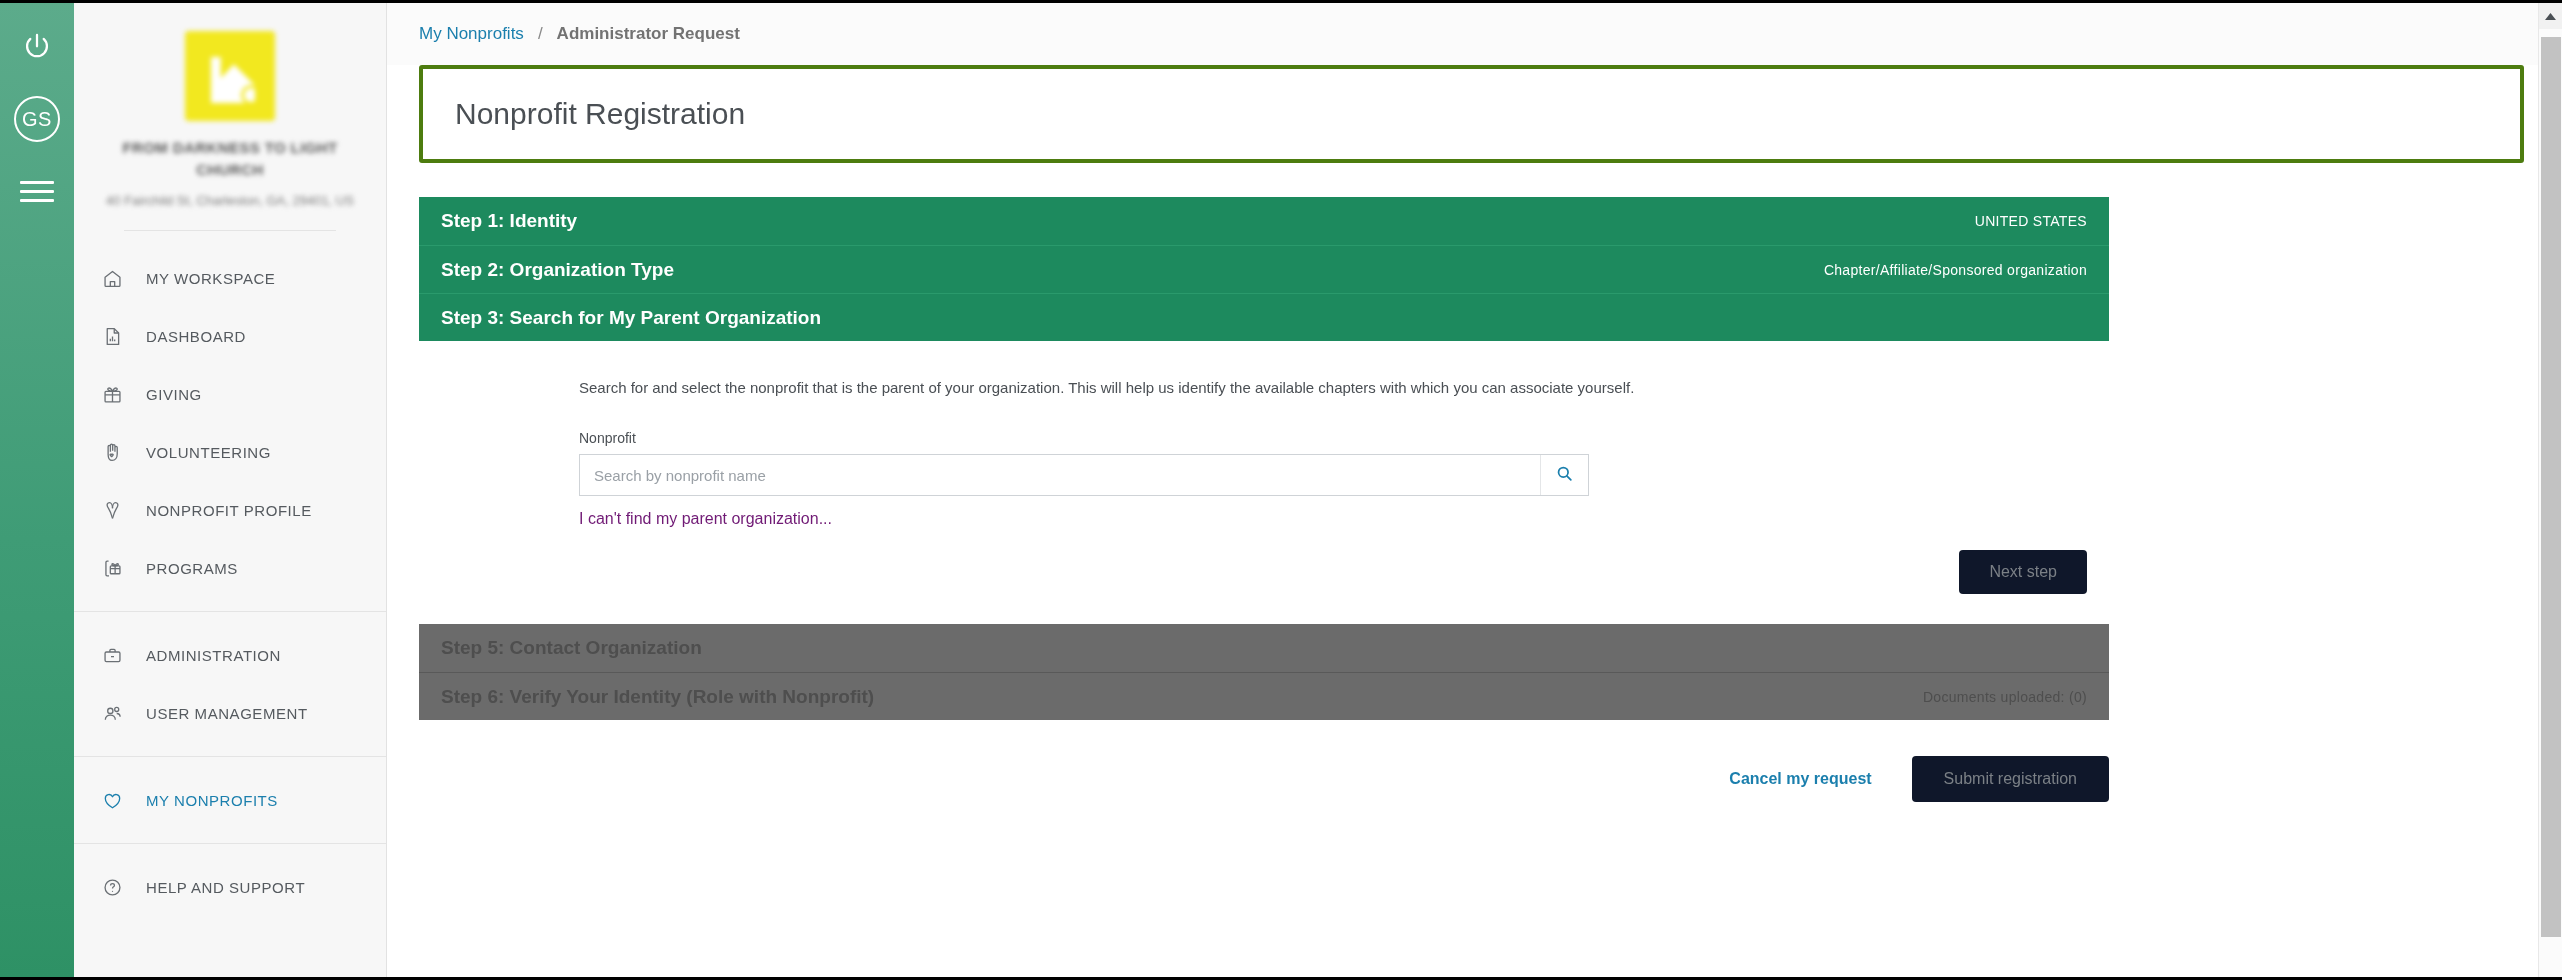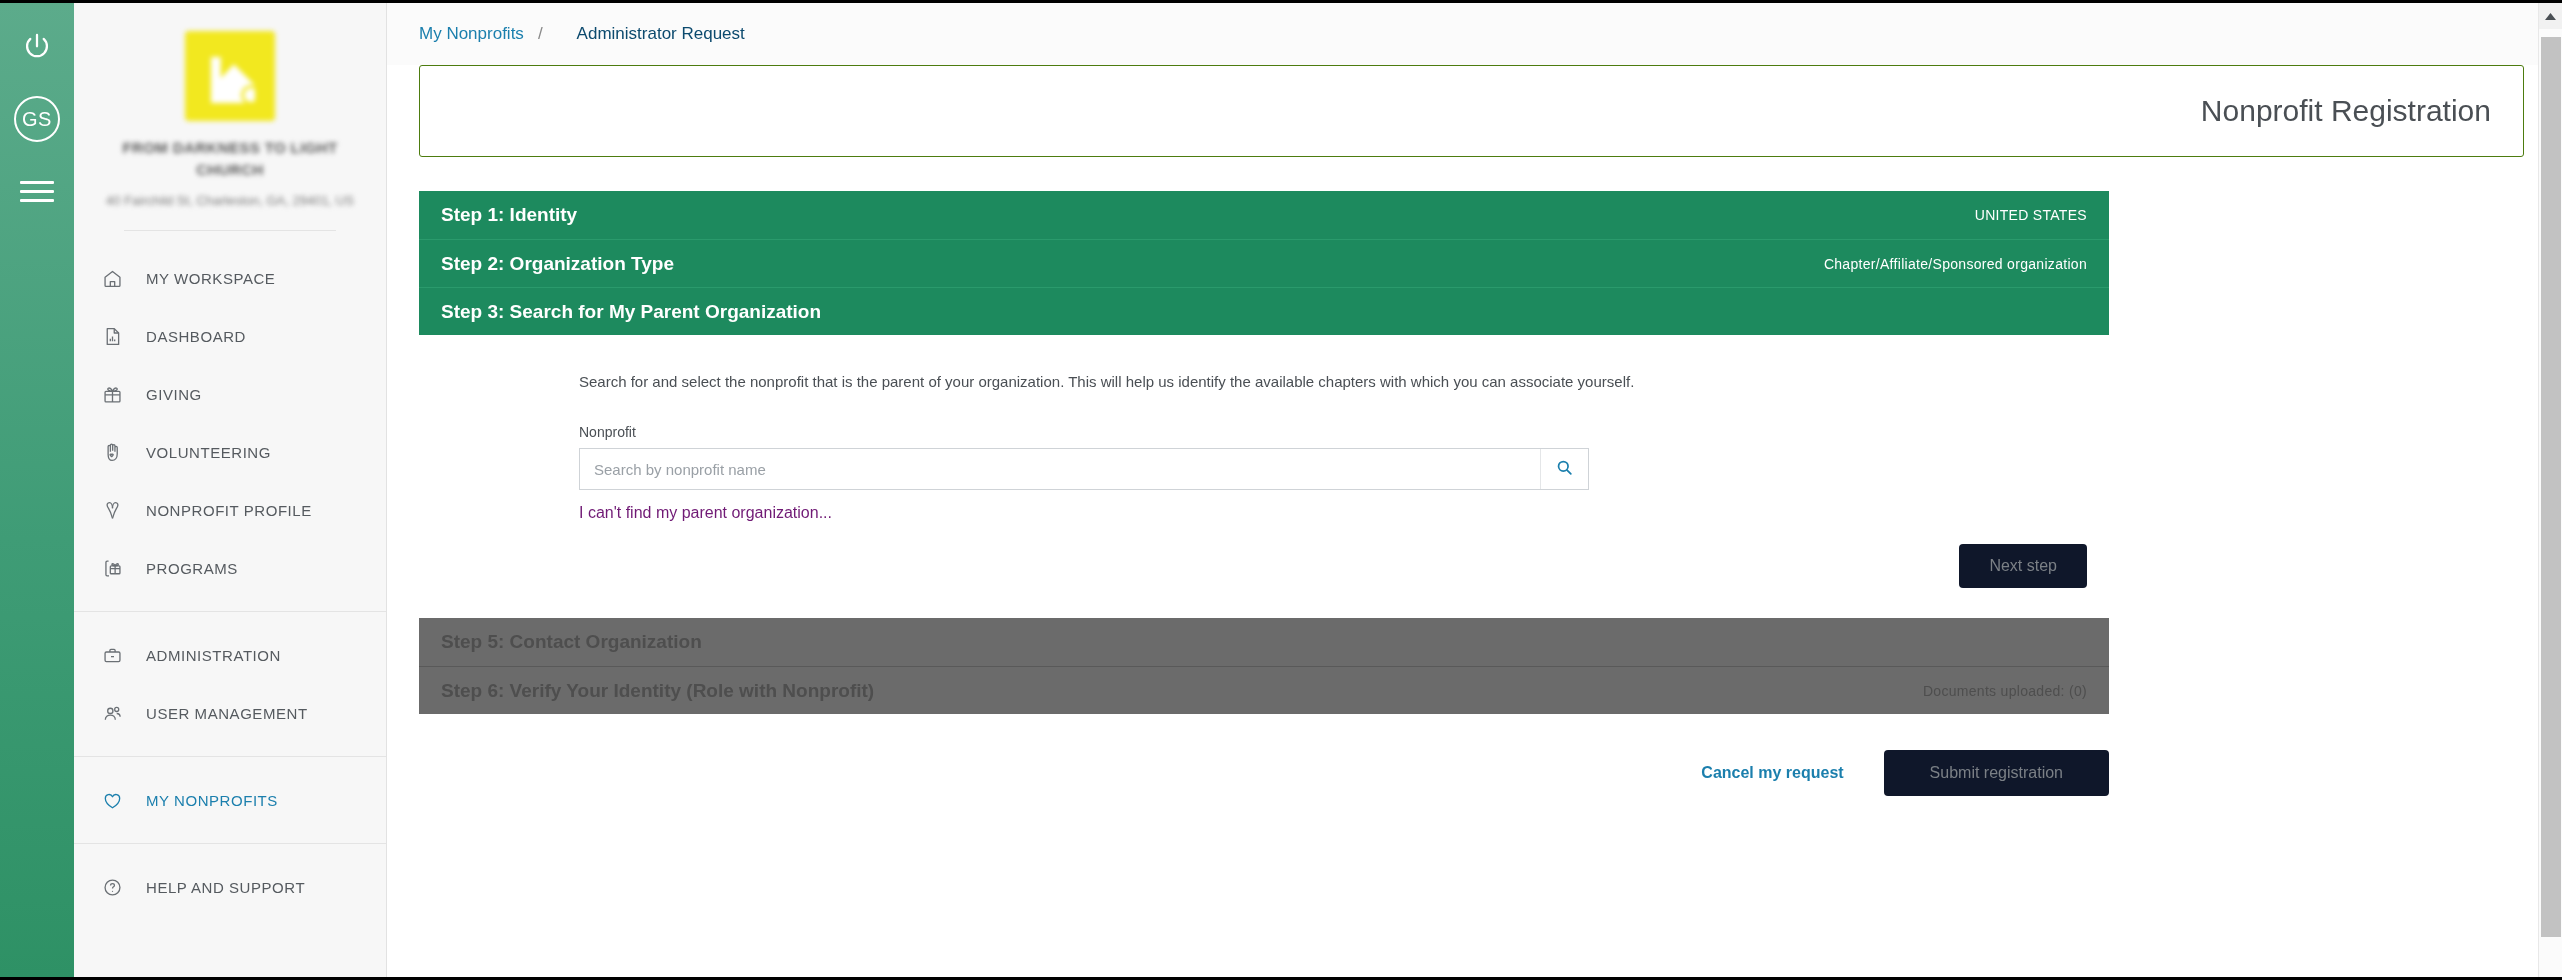--- a/index.html
+++ b/index.html
@@ -145,33 +145,32 @@
   .breadcrumb {
     height: 62px;
     display: flex;
     align-items: center;
     padding-left: 32px;
     font-size: 17px;
     background: #fbfbfb;
   }
   .bc-link { color: #1b7fad; cursor: pointer; }
   .bc-sep { color: #8a8a8a; margin: 0 14px; }
-  .bc-current { color: #0c4a6e; font-weight: 400; margin-left: 20px; }
+  .bc-current { color: #737373; font-weight: 700; }
 
   .content {
     flex: 1 1 auto;
     padding: 0 38px 0 32px;
     overflow: hidden;
   }
 
   .panel {
     background: #ffffff;
-    border: 1px solid #4d7c0f;
+    border: 4px solid #4d7c0f;
     border-radius: 3px;
-    text-align: right;
   }
   .title-card {
     padding: 28px 32px;
     margin-bottom: 34px;
   }
   .page-title {
     font-size: 30px;
     color: #4a4f54;
     font-weight: 400;
   }
@@ -284,21 +283,21 @@
     padding: 36px 0 0 0;
   }
   .link-btn {
     background: none; border: none;
     color: #1b7fad;
     font-size: 16px;
     font-weight: 700;
     font-family: "Liberation Sans", sans-serif;
     cursor: pointer;
   }
-  .btn-submit { padding: 14px 46px; }
+  .btn-submit { padding: 14px 32px; }
 
   
   .scrollbar {
     position: absolute;
     top: 0; right: 0;
     width: 24px; height: 100%;
     background: #fbfbfb;
     border-left: 1px solid #e8e8e8;
   }
   .sb-arrow {

